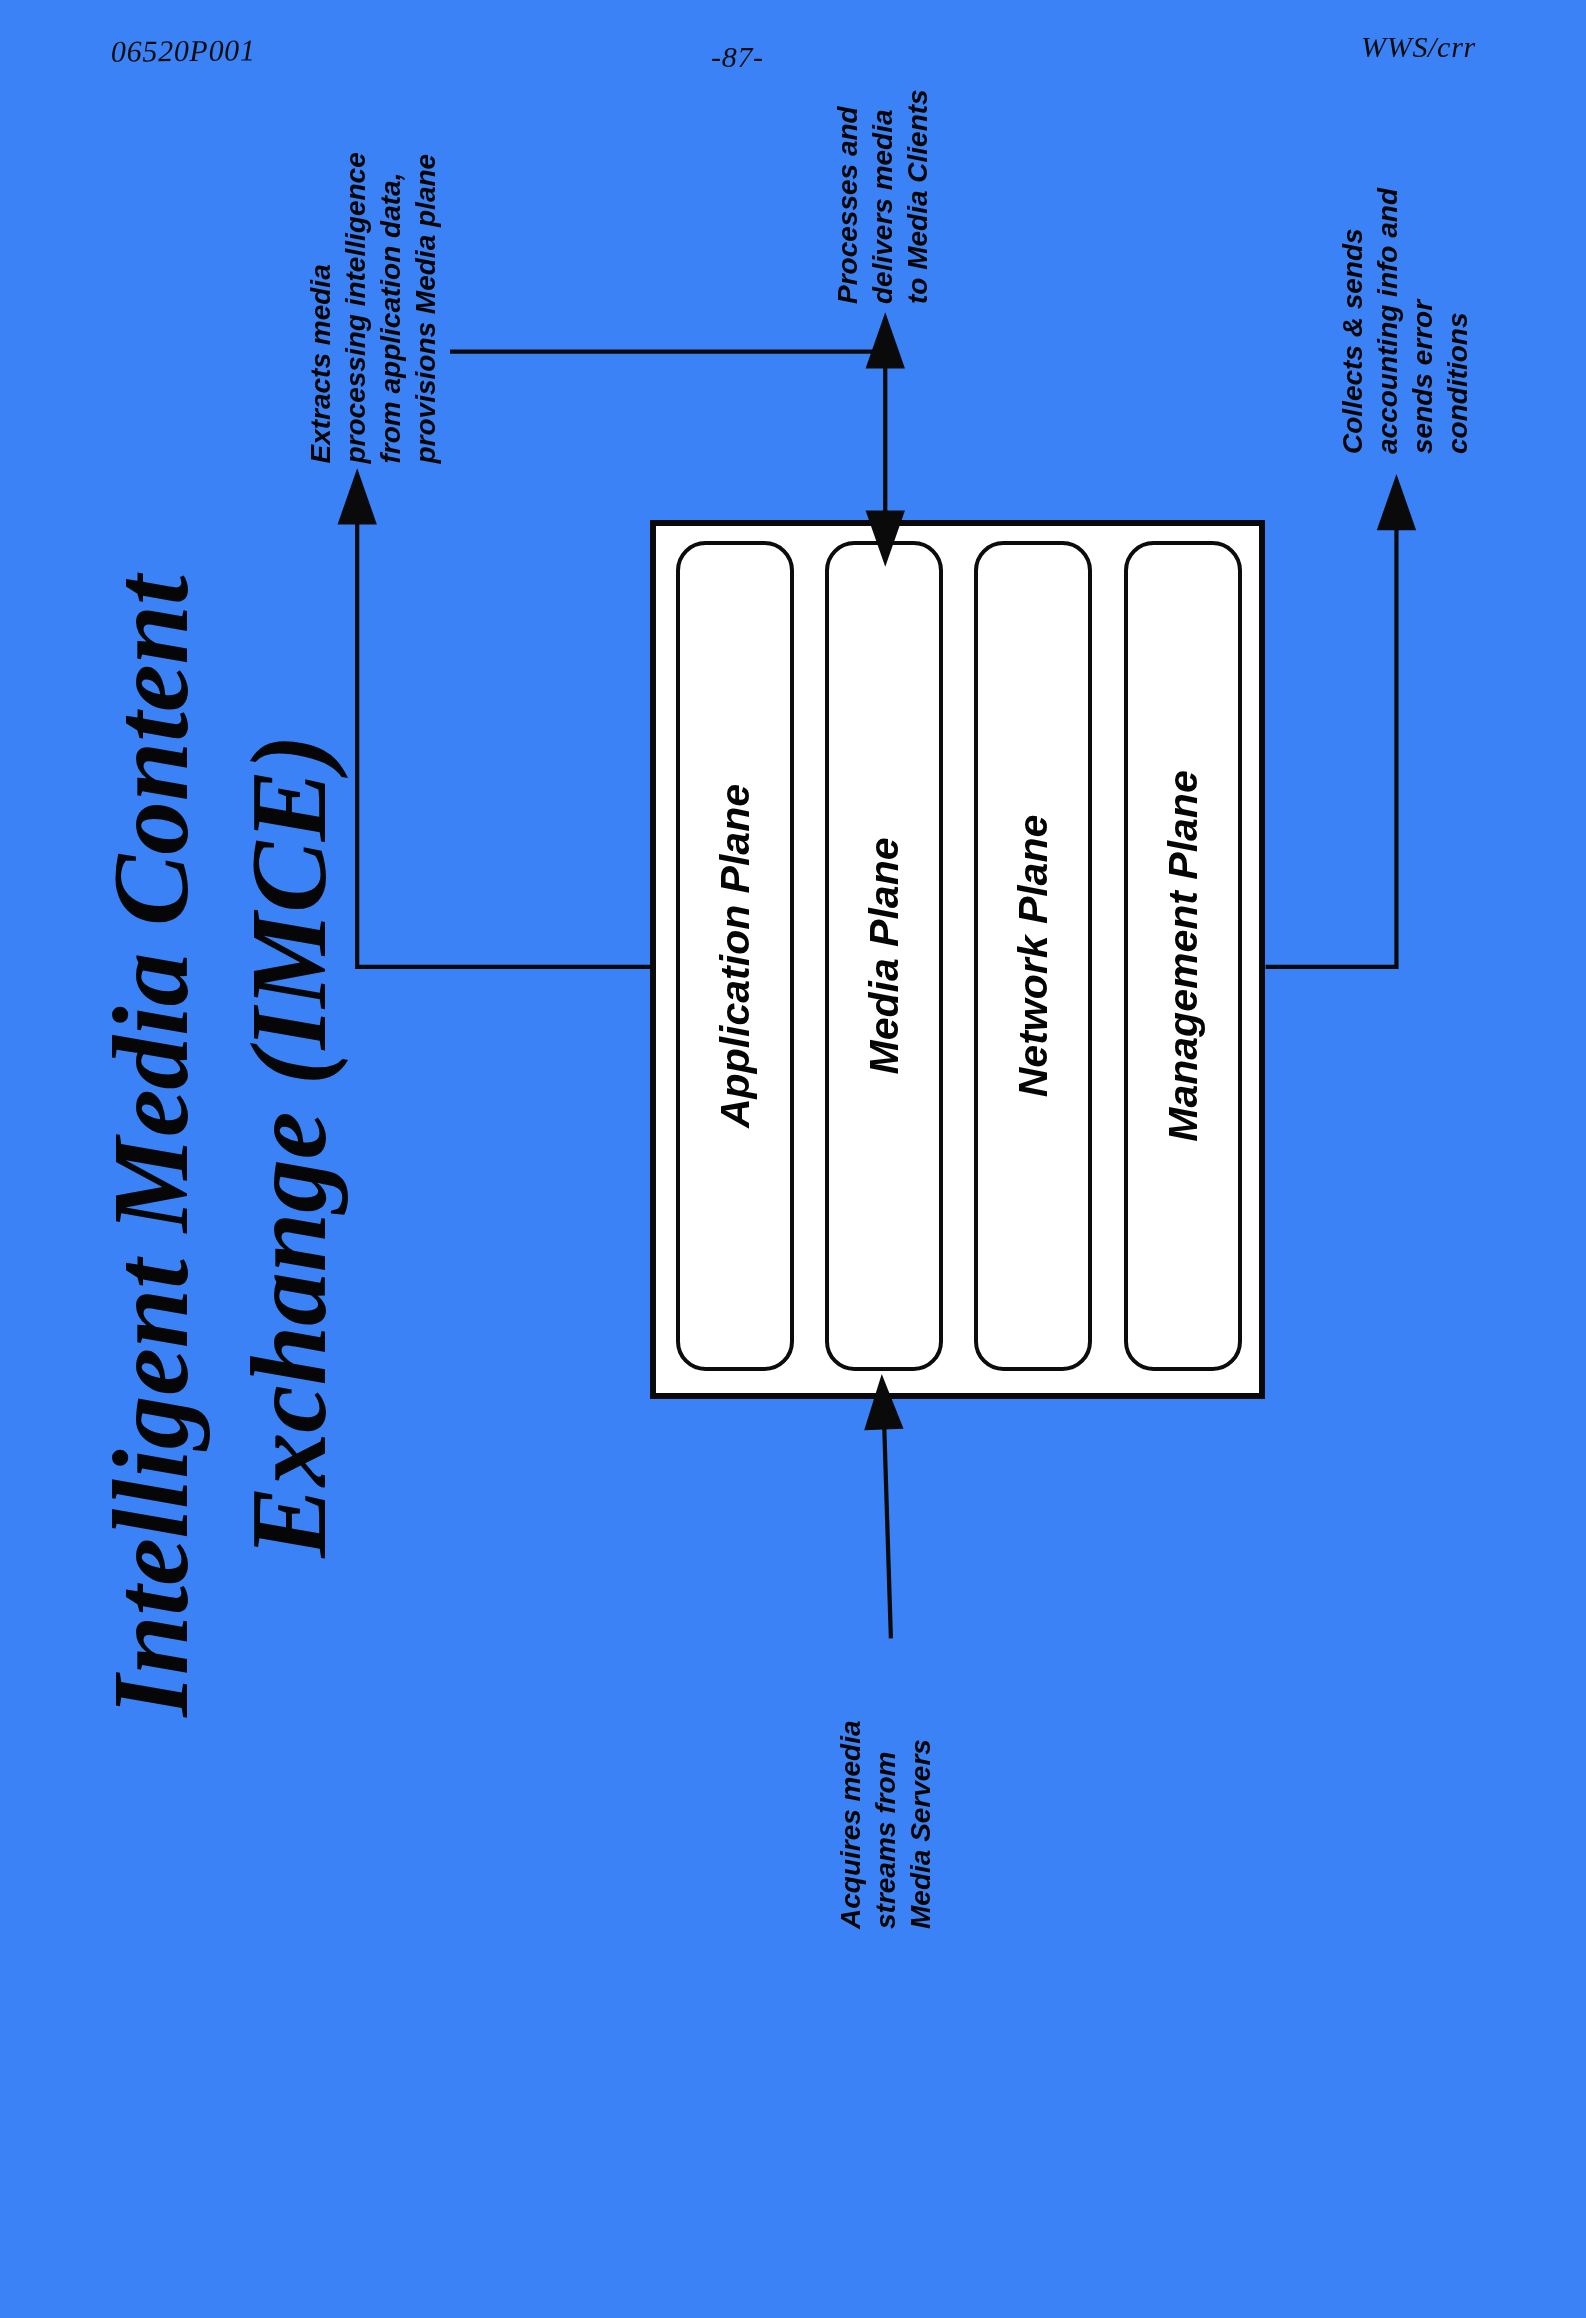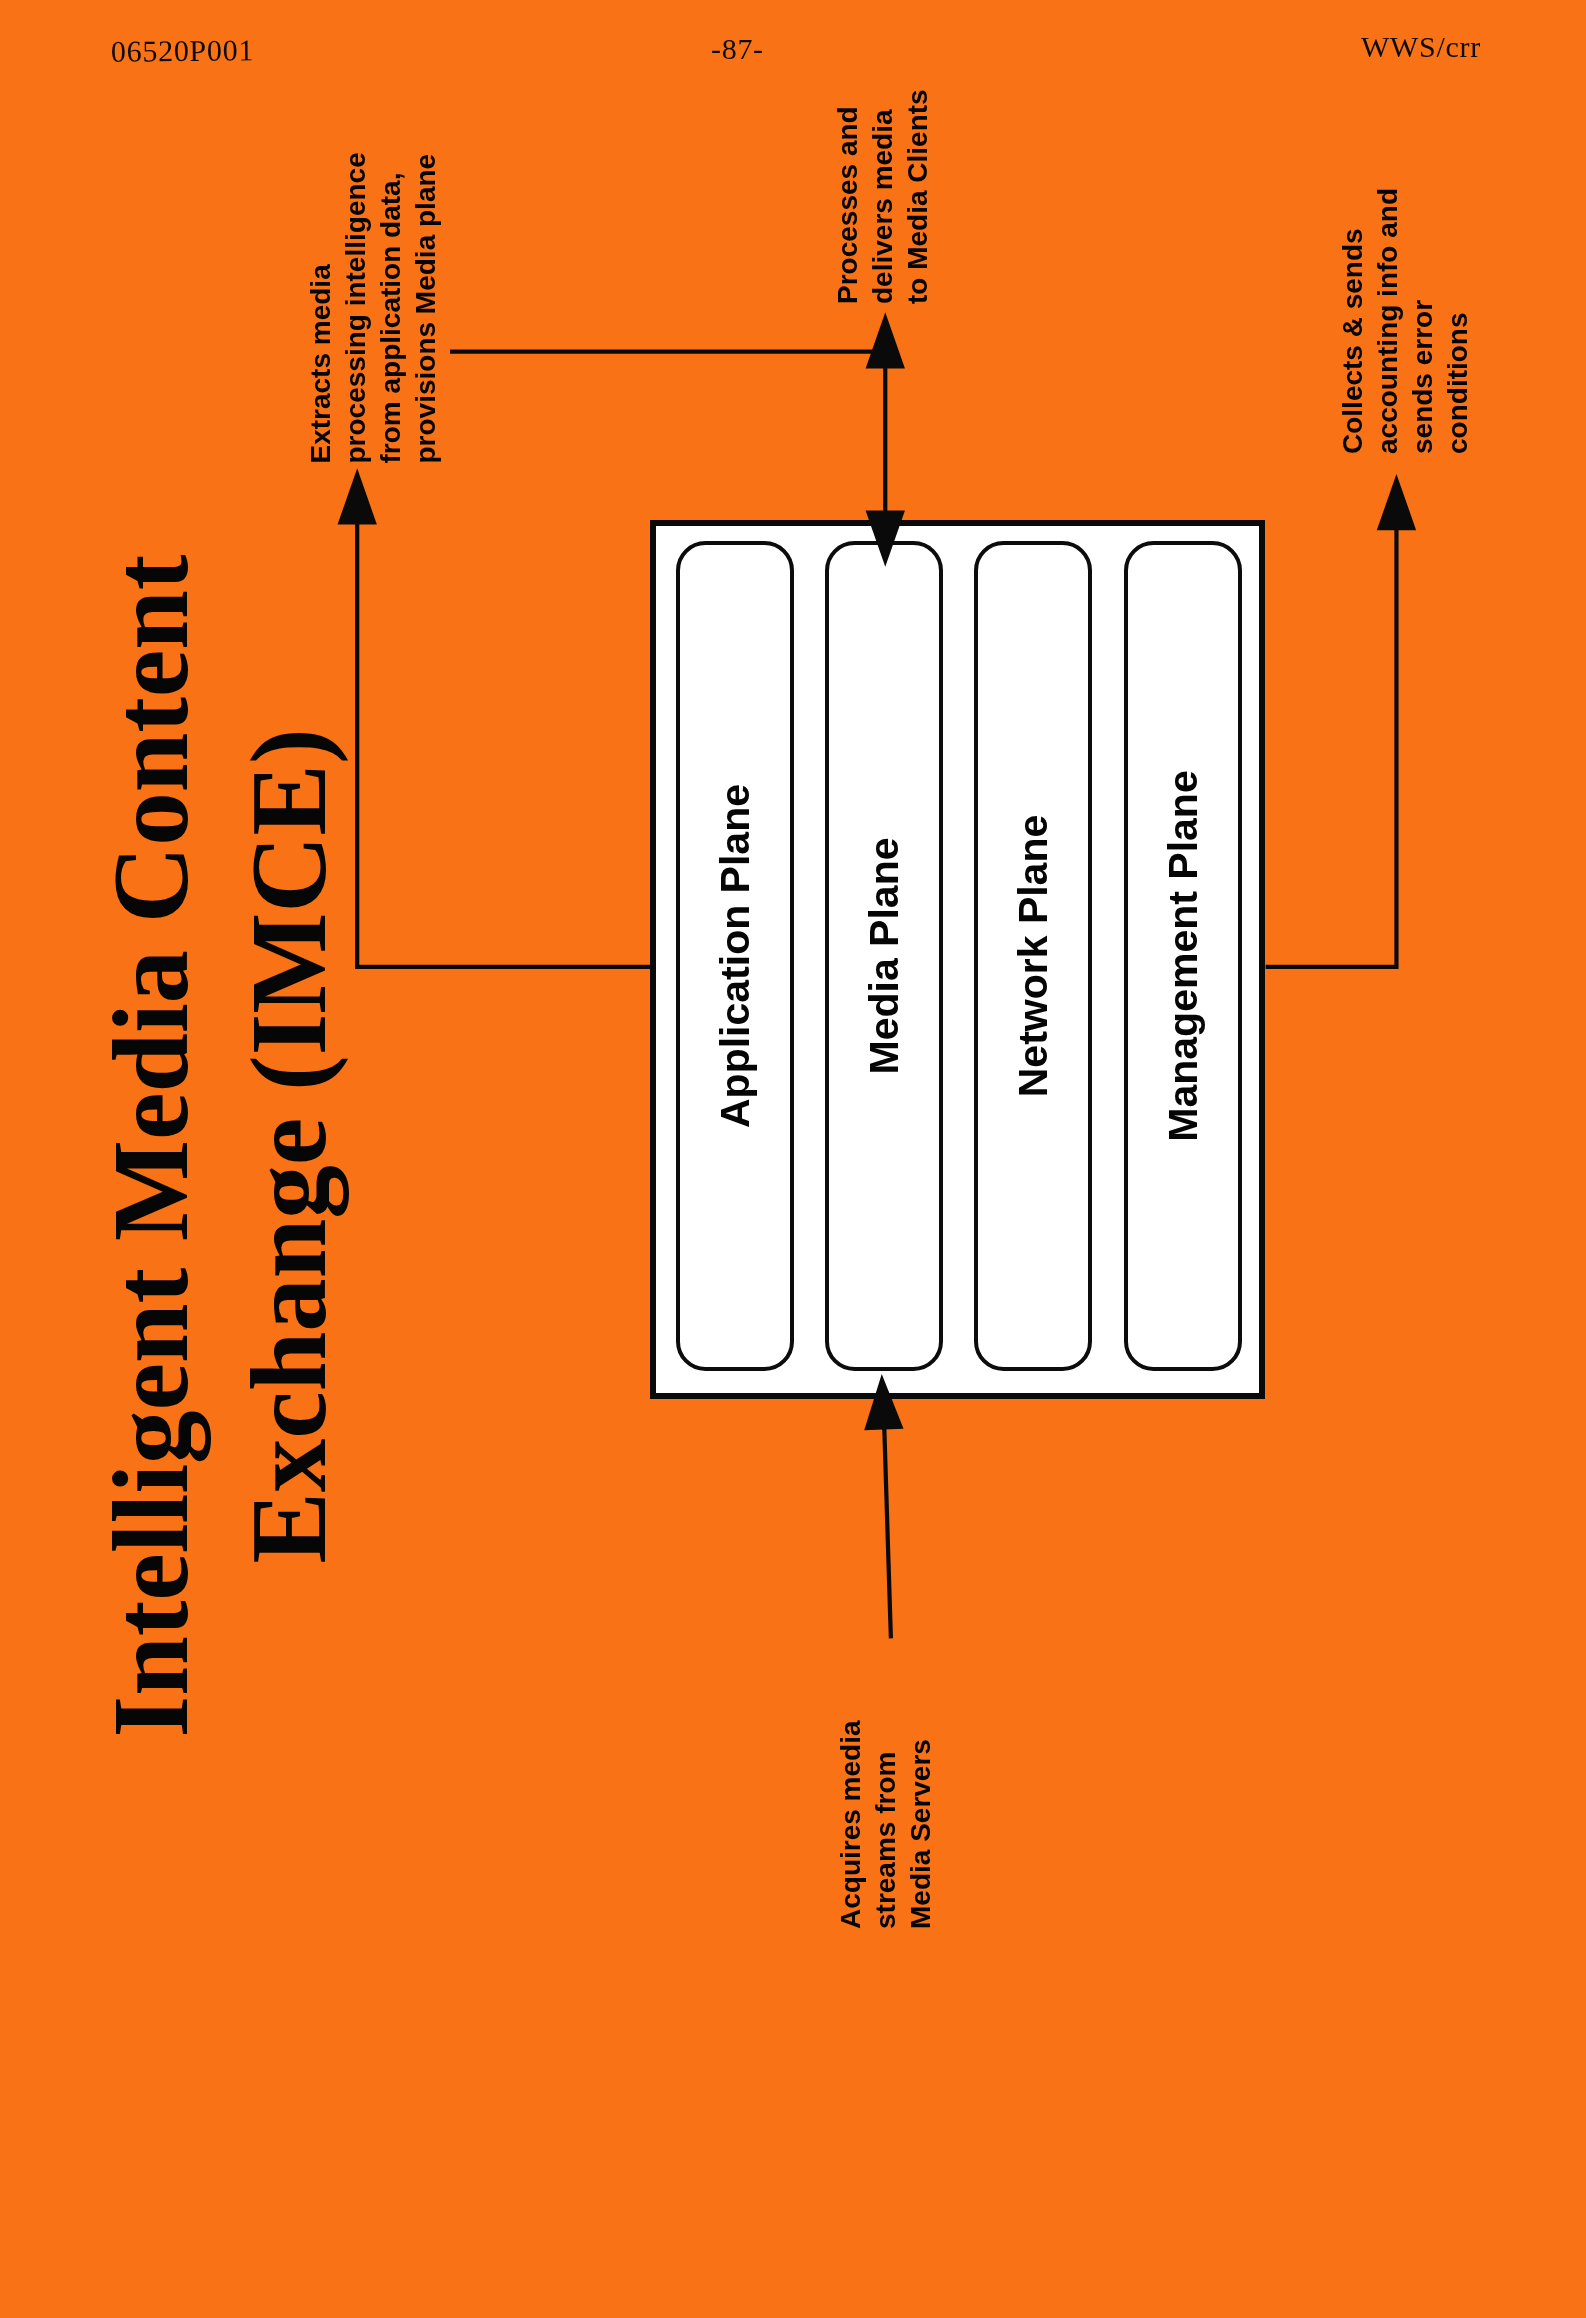--- a/index.html
+++ b/index.html
@@ -1,34 +1,35 @@
 <!DOCTYPE html>
 <html style="font-size:11.2px"><head>
 <meta charset="utf-8">
 <style>
   html,body{margin:0;padding:0;background:#e8e8e8;}
   .page{
     position:relative;
     width:1587px;height:2319px;
-    background:#f97316;
+    background:#3b82f6;
     overflow:hidden;
     font-family:"Liberation Sans", sans-serif;
     color:#0a0a0a;
+    font-style:italic;
   }
   
   .hdr{
     position:absolute;
     font-family:"Liberation Serif", serif;
     font-size:30px;
     letter-spacing:0.7px;
     color:#0d0d0d;
     white-space:nowrap;
   }
   .hdr-doc{left:111px;top:34px;transform:rotate(-0.6deg);}
-  .hdr-page{left:711px;top:32px;}
+  .hdr-page{left:711px;top:40px;}
   .hdr-init{left:1322px;top:29.5px;margin-left:39px;}
   
   .big-title{
     position:absolute;
     left:222px;top:1146px;
     width:1343px;height:281px;
     transform:translate(-50%,-50%) rotate(-90deg);
     font-family:"Liberation Serif", serif;
     font-weight:700;
     font-size:107px;

